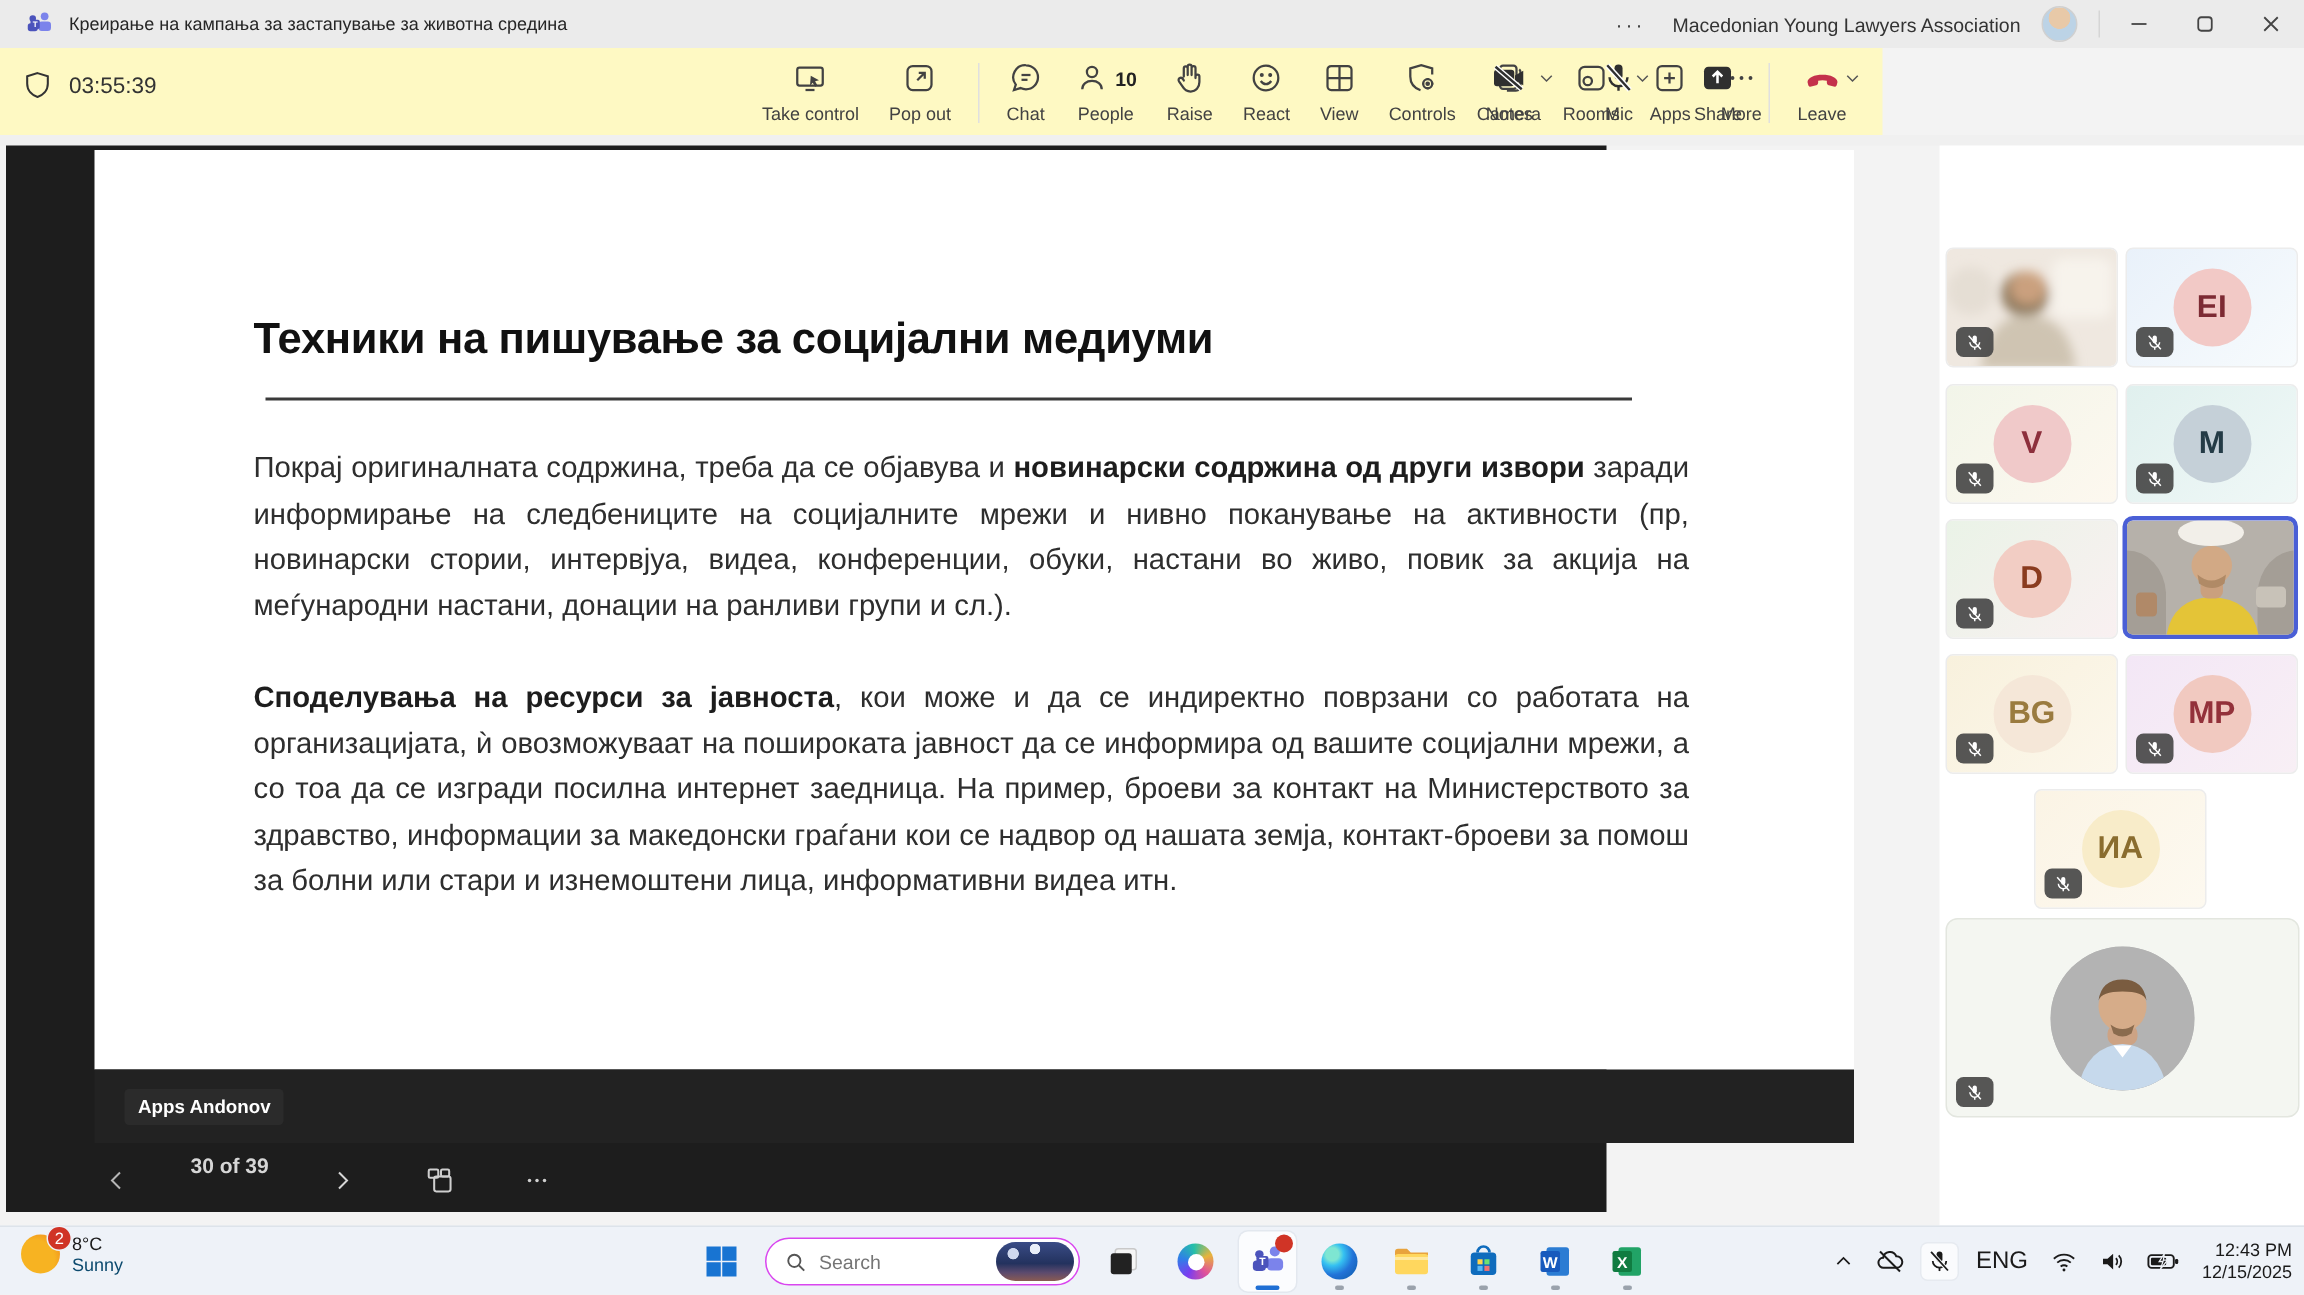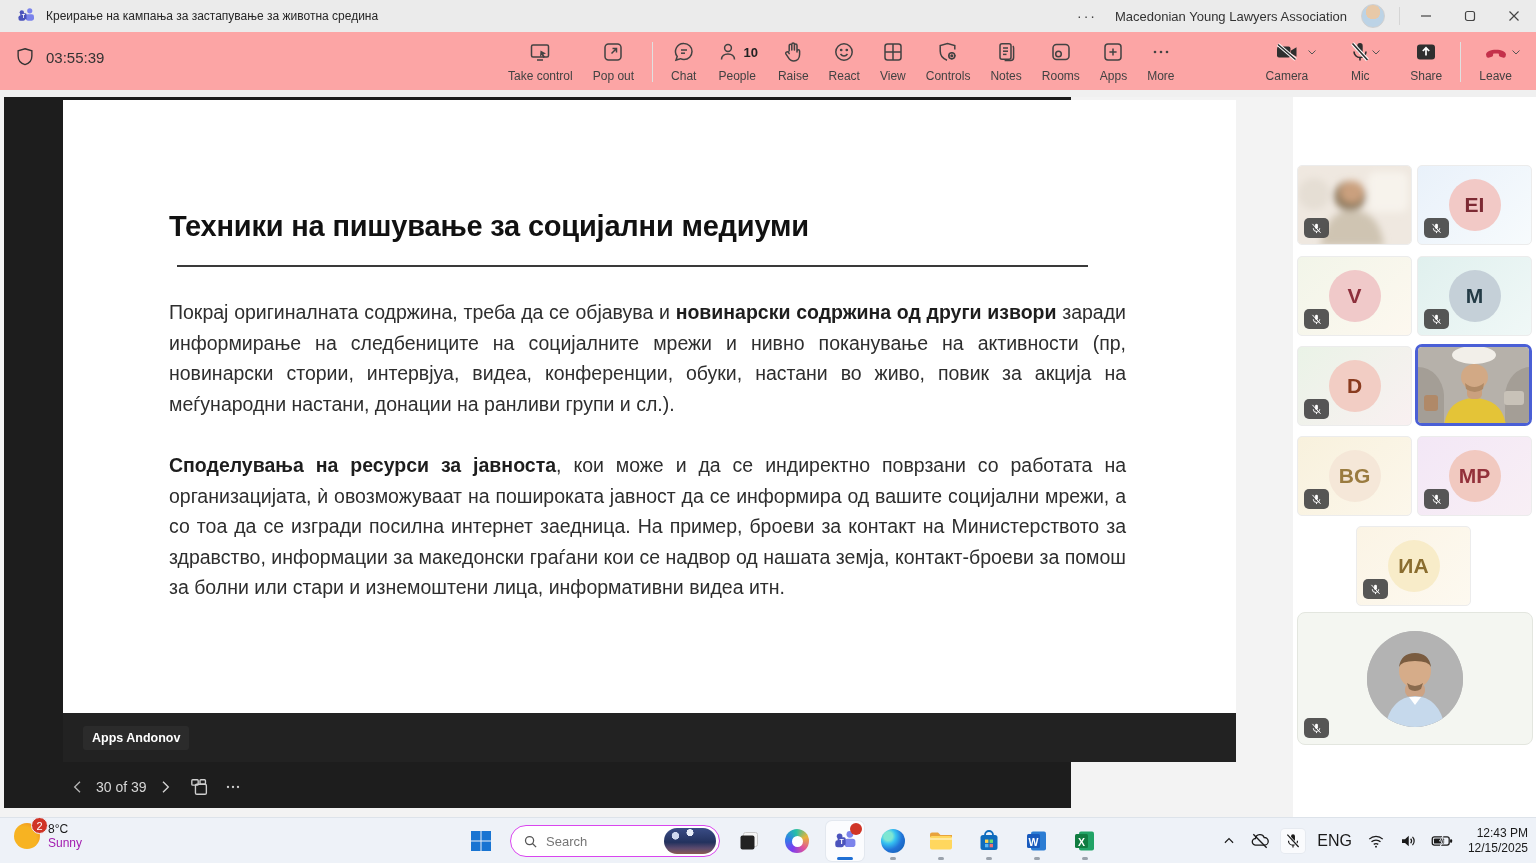--- a/index.html
+++ b/index.html
@@ -14,21 +14,21 @@
   .tb-right { position:absolute; right:0; top:0; height:32px; display:flex; align-items:center; }
   .tb-ellipsis { font-size:14px; color:#444; letter-spacing:2px; padding:0 18px; }
   .tb-account { font-size:13px; color:#333; margin-right:14px; }
   .tb-avatar { width:24px; height:24px; border-radius:50%; margin-right:14px;
                background:radial-gradient(circle at 50% 32%, #e8c9a8 0 38%, #bcd3e6 40% 100%);
                border:1px solid #d0d0d0; }
   .tb-sep { width:1px; height:18px; background:#d5d5d5; margin-right:4px; }
   .winbtn { width:44px; height:32px; display:flex; align-items:center; justify-content:center; color:#444; }
 
   
-  #toolbar { position:absolute; top:32px; left:0; width:1536px; height:58px; background:#fca5a5;text-decoration:underline; }
+  #toolbar { position:absolute; top:32px; left:0; width:1255px; height:58px; background:#fef9c3;text-decoration:underline; }
   #toolbar-strip { position:absolute; top:90px; left:0; width:1536px; height:7px; background:#f0f0f0; }
   .timer-wrap { position:absolute; left:14px; top:14px; display:flex; align-items:center; gap:10px; }
   .timer-text { font-size:15px; color:#333; }
   .tgroup { position:absolute; top:8px; display:flex; align-items:flex-start; }
   .tbtn { display:flex; flex-direction:column; align-items:center; gap:5px; font-size:12px;
           color:#424242; padding:0 10px; cursor:default; white-space:nowrap; }
   .tbtn .ic { height:24px; display:flex; align-items:center; }
   .vdiv { width:1px; height:40px; background:#e0e0e0; margin:2px 8px 0; }
   .pcount { font-weight:bold; font-size:13px; color:#222; margin-left:3px; }
   .chev-sm { margin:6px 2px 0 -4px; }
@@ -39,21 +39,21 @@
   #slide { position:absolute; left:59px; top:3px; width:1173px; height:613px; background:#fff;
            padding:110px 110px 0 106px; }
   #slide h1 { font-size:29px; font-weight:bold; color:#111; letter-spacing:-0.2px; }
   #slide .rule { border-top:2px solid #3a3a3a; margin:22px 38px 30px 8px; }
   #slide p { font-size:19.5px; line-height:30.5px; color:#2e2e2e; text-align:justify; margin-bottom:31px; }
   #slide p b { color:#1d1d1d; }
   #namebar { position:absolute; left:59px; top:616px; width:1173px; height:49px; background:#222;
              display:flex; align-items:center; }
   #namebar span { margin-left:20px; background:#2b2b2b; color:#fff; font-size:12.5px; font-weight:bold;
                   padding:5px 9px; border-radius:3px; }
-  #slidenav { position:absolute; left:62px; top:672px; height:36px; display:flex; align-items:center; gap:0; }
+  #slidenav { position:absolute; left:62px; top:672px; height:36px; display:flex; gap:31px;font-weight:bold; }
   #slidenav .pg { color:#d6d6d6; font-size:14px; margin:0 6px; }
   .navic { color:#bdbdbd; display:flex; align-items:center; padding:4px; }
 
   
   #sidebar { position:absolute; left:1293px; top:97px; width:243px; height:720px; background:#fff; }
   .tile { position:absolute; width:115px; height:80px; border-radius:5px; overflow:hidden;
           border:1px solid #ececec; }
   .tile .init { position:absolute; left:50%; top:50%; transform:translate(-50%,-50%);
                 width:52px; height:52px; border-radius:50%; display:flex; align-items:center;
                 justify-content:center; font-size:21px; font-weight:bold; }
@@ -69,21 +69,21 @@
   #taskbar { position:absolute; left:0; top:817px; width:1536px; height:46px; background:#eef2f8;
              border-top:1px solid #dde3ea; }
   #weather { position:absolute; left:14px; top:4px; display:flex; align-items:center; gap:8px; }
   #weather .sun { position:relative; width:26px; height:26px; border-radius:50%;
                   background:radial-gradient(circle at 35% 65%, #f7b322 0 55%, #ee7f1b 100%); }
   #weather .badge { position:absolute; top:-6px; right:-8px; width:17px; height:17px; border-radius:50%;
                     background:#d03426; color:#fff; font-size:11px; display:flex; align-items:center;
                     justify-content:center; border:1.5px solid #eef2f8; }
   #weather .wtxt { display:flex; flex-direction:column; line-height:14px; }
   #weather .t { font-size:12px; color:#1a1a1a; }
-  #weather .c { font-size:12px; color:#a21caf; }
+  #weather .c { font-size:12px; color:#0c4a6e; }
   #tb-center { position:absolute; left:462px; top:0; height:46px; display:flex; align-items:center; gap:10px; }
   #searchpill { width:210px; height:32px; border-radius:16px; background:#fff; border:1px solid #d946ef;
                 display:flex; align-items:center; padding:0 3px 0 12px; gap:8px; }
   #searchpill input { border:none; outline:none; font-size:13px; color:#444; width:108px; background:transparent;
                       font-family:inherit; }
   #searchpill .simg { width:52px; height:26px; border-radius:13px; margin-left:auto;
         background:
           radial-gradient(circle at 22% 30%, #cfd8ee 0 8%, transparent 9%),
           radial-gradient(circle at 50% 18%, #e8eef8 0 10%, transparent 11%),
           linear-gradient(180deg,#3a4c86 0%,#23325e 55%,#5b4a6e 78%,#8a5b52 100%); }

